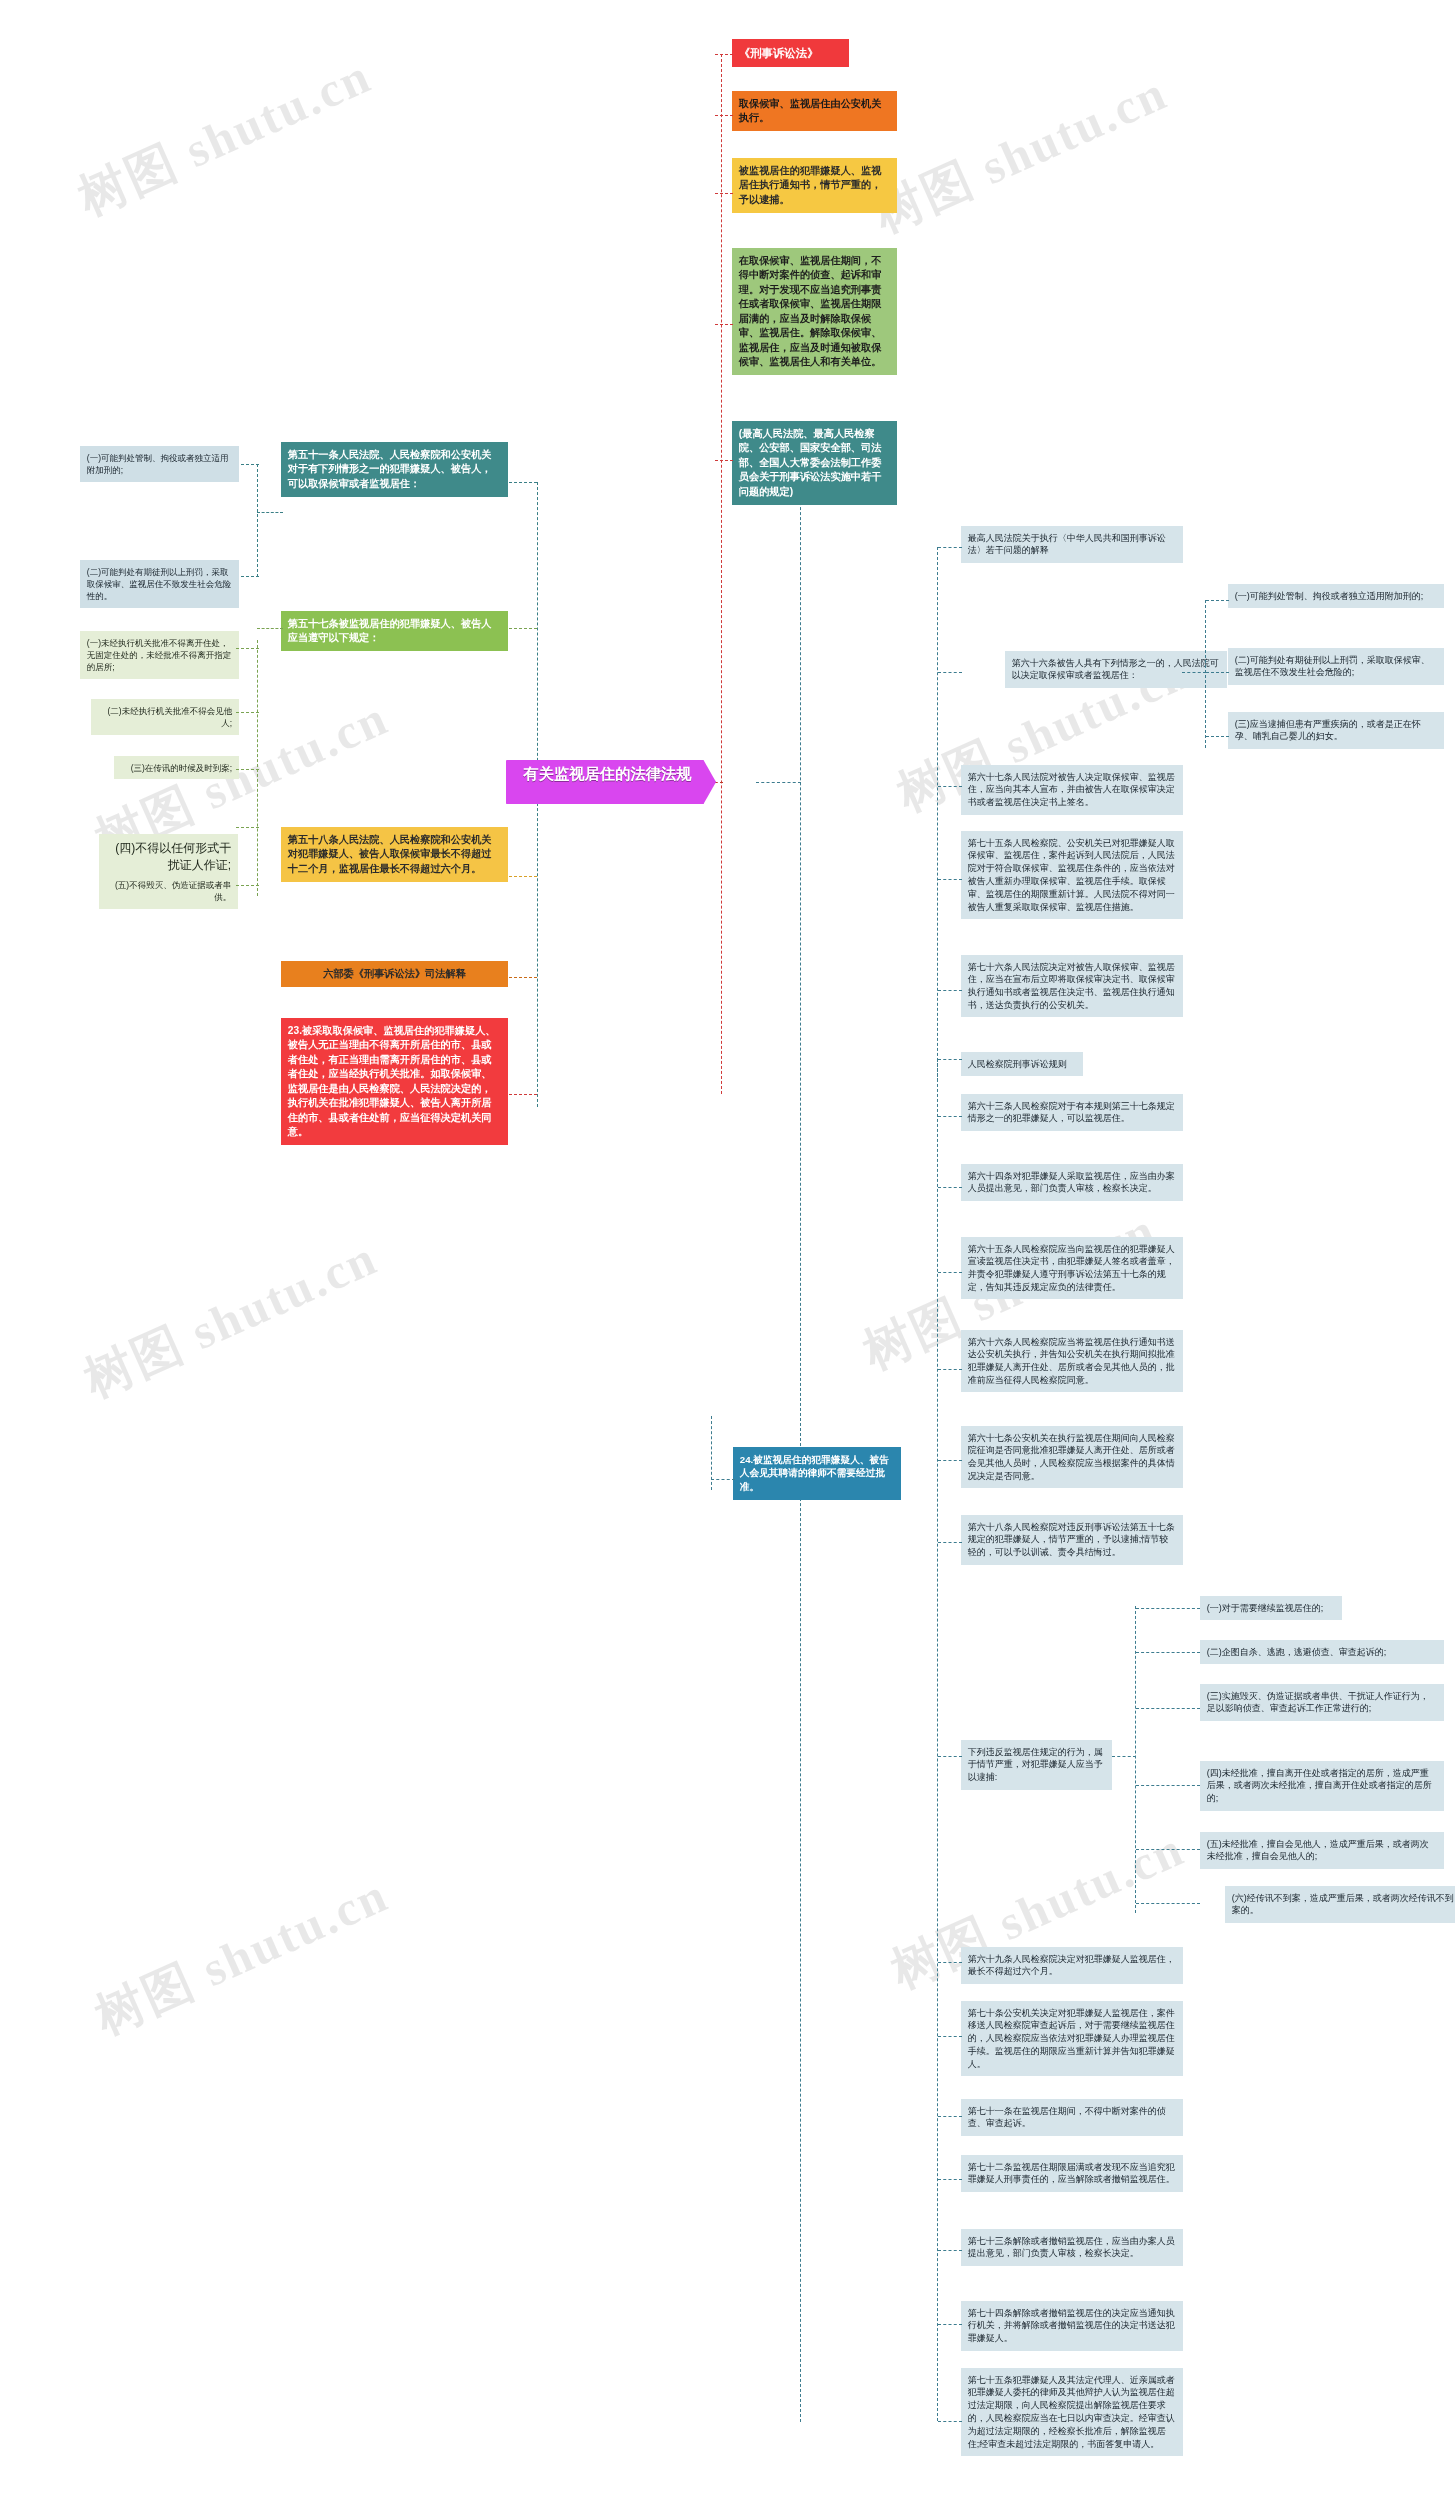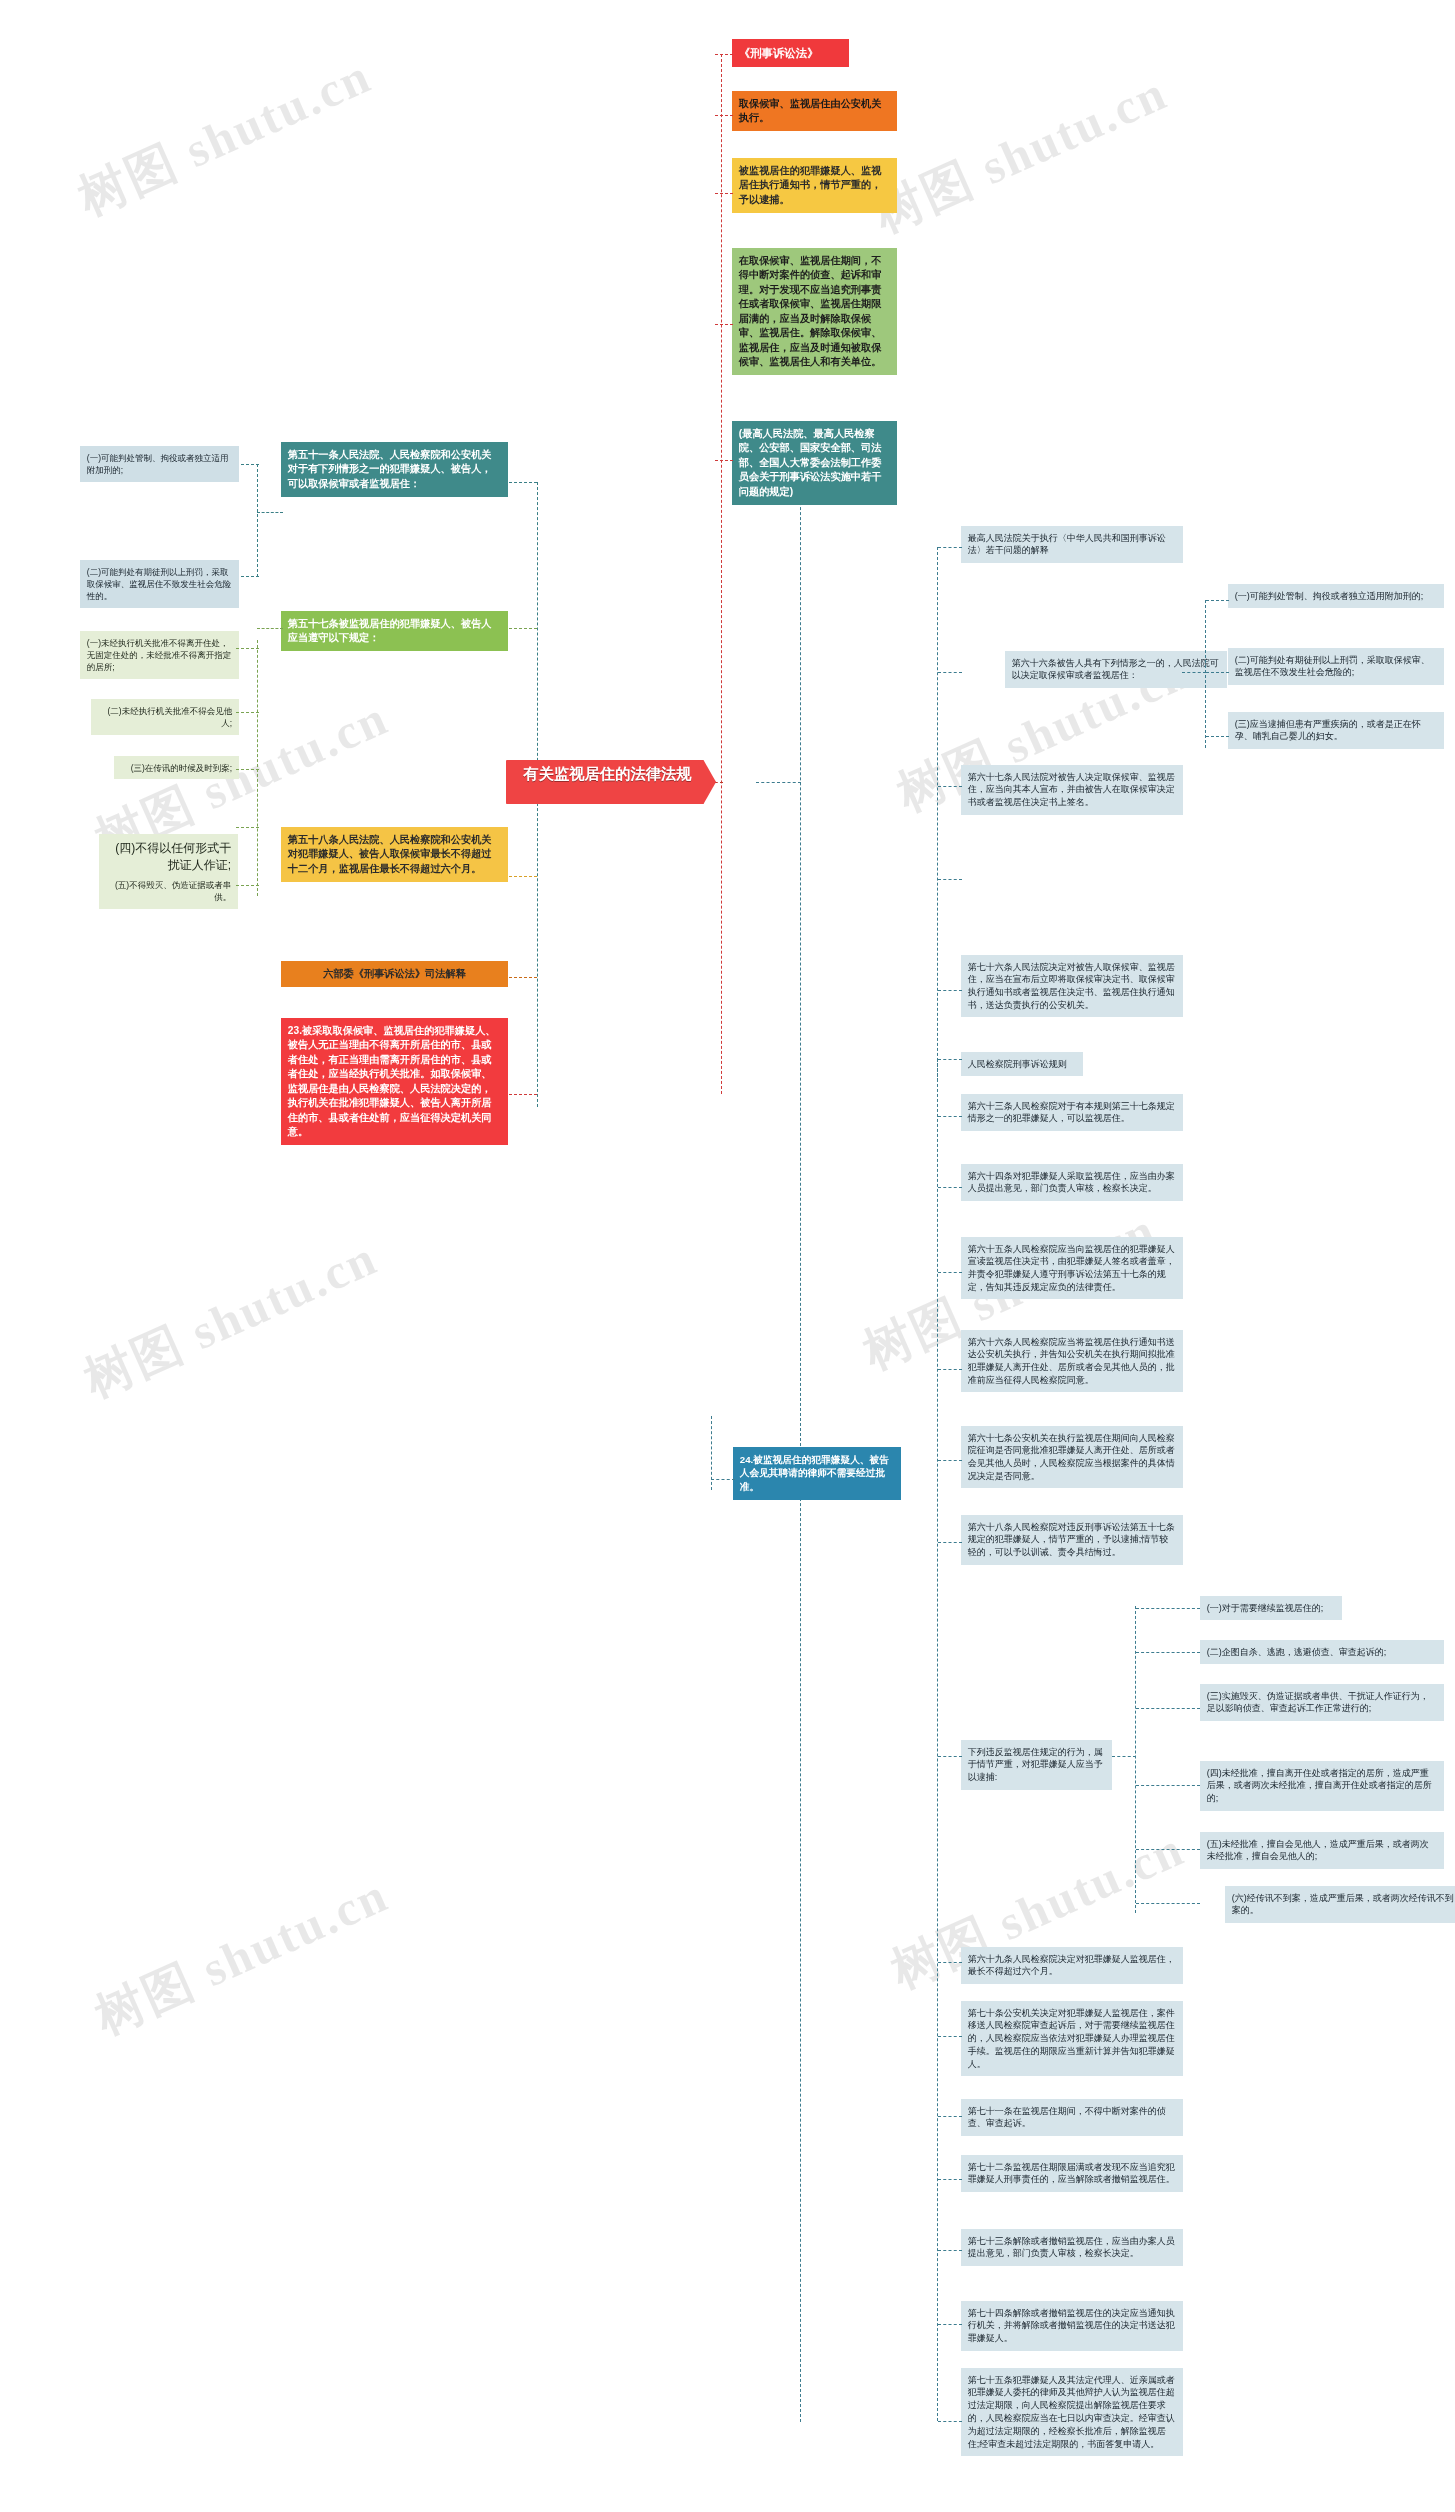--- a/index.html
+++ b/index.html
@@ -56,21 +56,21 @@
   .c-green2   {background:#8cc152;color:#ffffff;font-weight:700;}
   .c-teal     {background:#3f8a8a;color:#ffffff;font-weight:700;}
   .c-teal2    {background:#2b86ae;color:#ffffff;font-weight:700;}
   .c-lightblue{background:#cfdfe6;color:#17222b;}
   .c-paleblue {background:#d6e4ea;color:#17222b;}
   .c-palegreen{background:#e5eed7;color:#1c2418;}
 
   
   #central{
     position:absolute;
-    background:#ef4444;
+    background:#d946ef;
     color:#ffffff;
     font-weight:700;
     display:flex;
     align-items:center;
     justify-content:center;
     box-sizing:border-box;
     padding:0 15px 16px 8px;
     border-radius:1.1px;
     clip-path:polygon(0 0, calc(100% - 12.5px) 0, 100% 50%, calc(100% - 12.5px) 100%, 0 100%);
     box-shadow:0 1.1px 2.3px rgba(0,0,0,.25);
@@ -160,20 +160,21 @@
   <div class="node c-paleblue" style="left:1228px; top:584px; width:216px; font-size:9px;">(一)可能判处管制、拘役或者独立适用附加刑的;</div>
   <div class="stub" style="left:1206px; top:600px; width:23px; border-color:#3d7c8f;"></div>
   <div class="node c-paleblue" style="left:1228px; top:648px; width:216px; font-size:9px;">(二)可能判处有期徒刑以上刑罚，采取取保候审、监视居住不致发生社会危险的;</div>
   <div class="stub" style="left:1206px; top:672px; width:23px; border-color:#3d7c8f;"></div>
   <div class="node c-paleblue" style="left:1228px; top:712px; width:216px; font-size:9px;">(三)应当逮捕但患有严重疾病的，或者是正在怀孕、哺乳自己婴儿的妇女。</div>
   <div class="stub" style="left:1206px; top:736px; width:23px; border-color:#3d7c8f;"></div>
 
   <div class="node c-paleblue" style="left:961px; top:765px; width:222px; font-size:9px;">第六十七条人民法院对被告人决定取保候审、监视居住，应当向其本人宣布，并由被告人在取保候审决定书或者监视居住决定书上签名。</div>
   <div class="stub" style="left:938px; top:786px; width:24px; border-color:#3d7c8f;"></div>
 
+  <div class="node c-paleblue" style="left:961px; top:831px; width:222px; font-size:9px;">第七十五条人民检察院、公安机关已对犯罪嫌疑人取保候审、监视居住，案件起诉到人民法院后，人民法院对于符合取保候审、监视居住条件的，应当依法对被告人重新办理取保候审、监视居住手续。取保候审、监视居住的期限重新计算。人民法院不得对同一被告人重复采取取保候审、监视居住措施。</div>
   <div class="stub" style="left:938px; top:879px; width:24px; border-color:#3d7c8f;"></div>
 
   <div class="node c-paleblue" style="left:961px; top:955px; width:222px; font-size:9px;">第七十六条人民法院决定对被告人取保候审、监视居住，应当在宣布后立即将取保候审决定书、取保候审执行通知书或者监视居住决定书、监视居住执行通知书，送达负责执行的公安机关。</div>
   <div class="stub" style="left:938px; top:990px; width:24px; border-color:#3d7c8f;"></div>
 
   <div class="node c-paleblue" style="left:961px; top:1052px; width:122px; font-size:9px;">人民检察院刑事诉讼规则</div>
   <div class="stub" style="left:938px; top:1059px; width:24px; border-color:#3d7c8f;"></div>
   <div class="vline" style="left:937px; top:1059px; height:1362px; border-color:#3d7c8f;"></div>
 
   <div class="node c-paleblue" style="left:961px; top:1094px; width:222px; font-size:9px;">第六十三条人民检察院对于有本规则第三十七条规定情形之一的犯罪嫌疑人，可以监视居住。</div>

